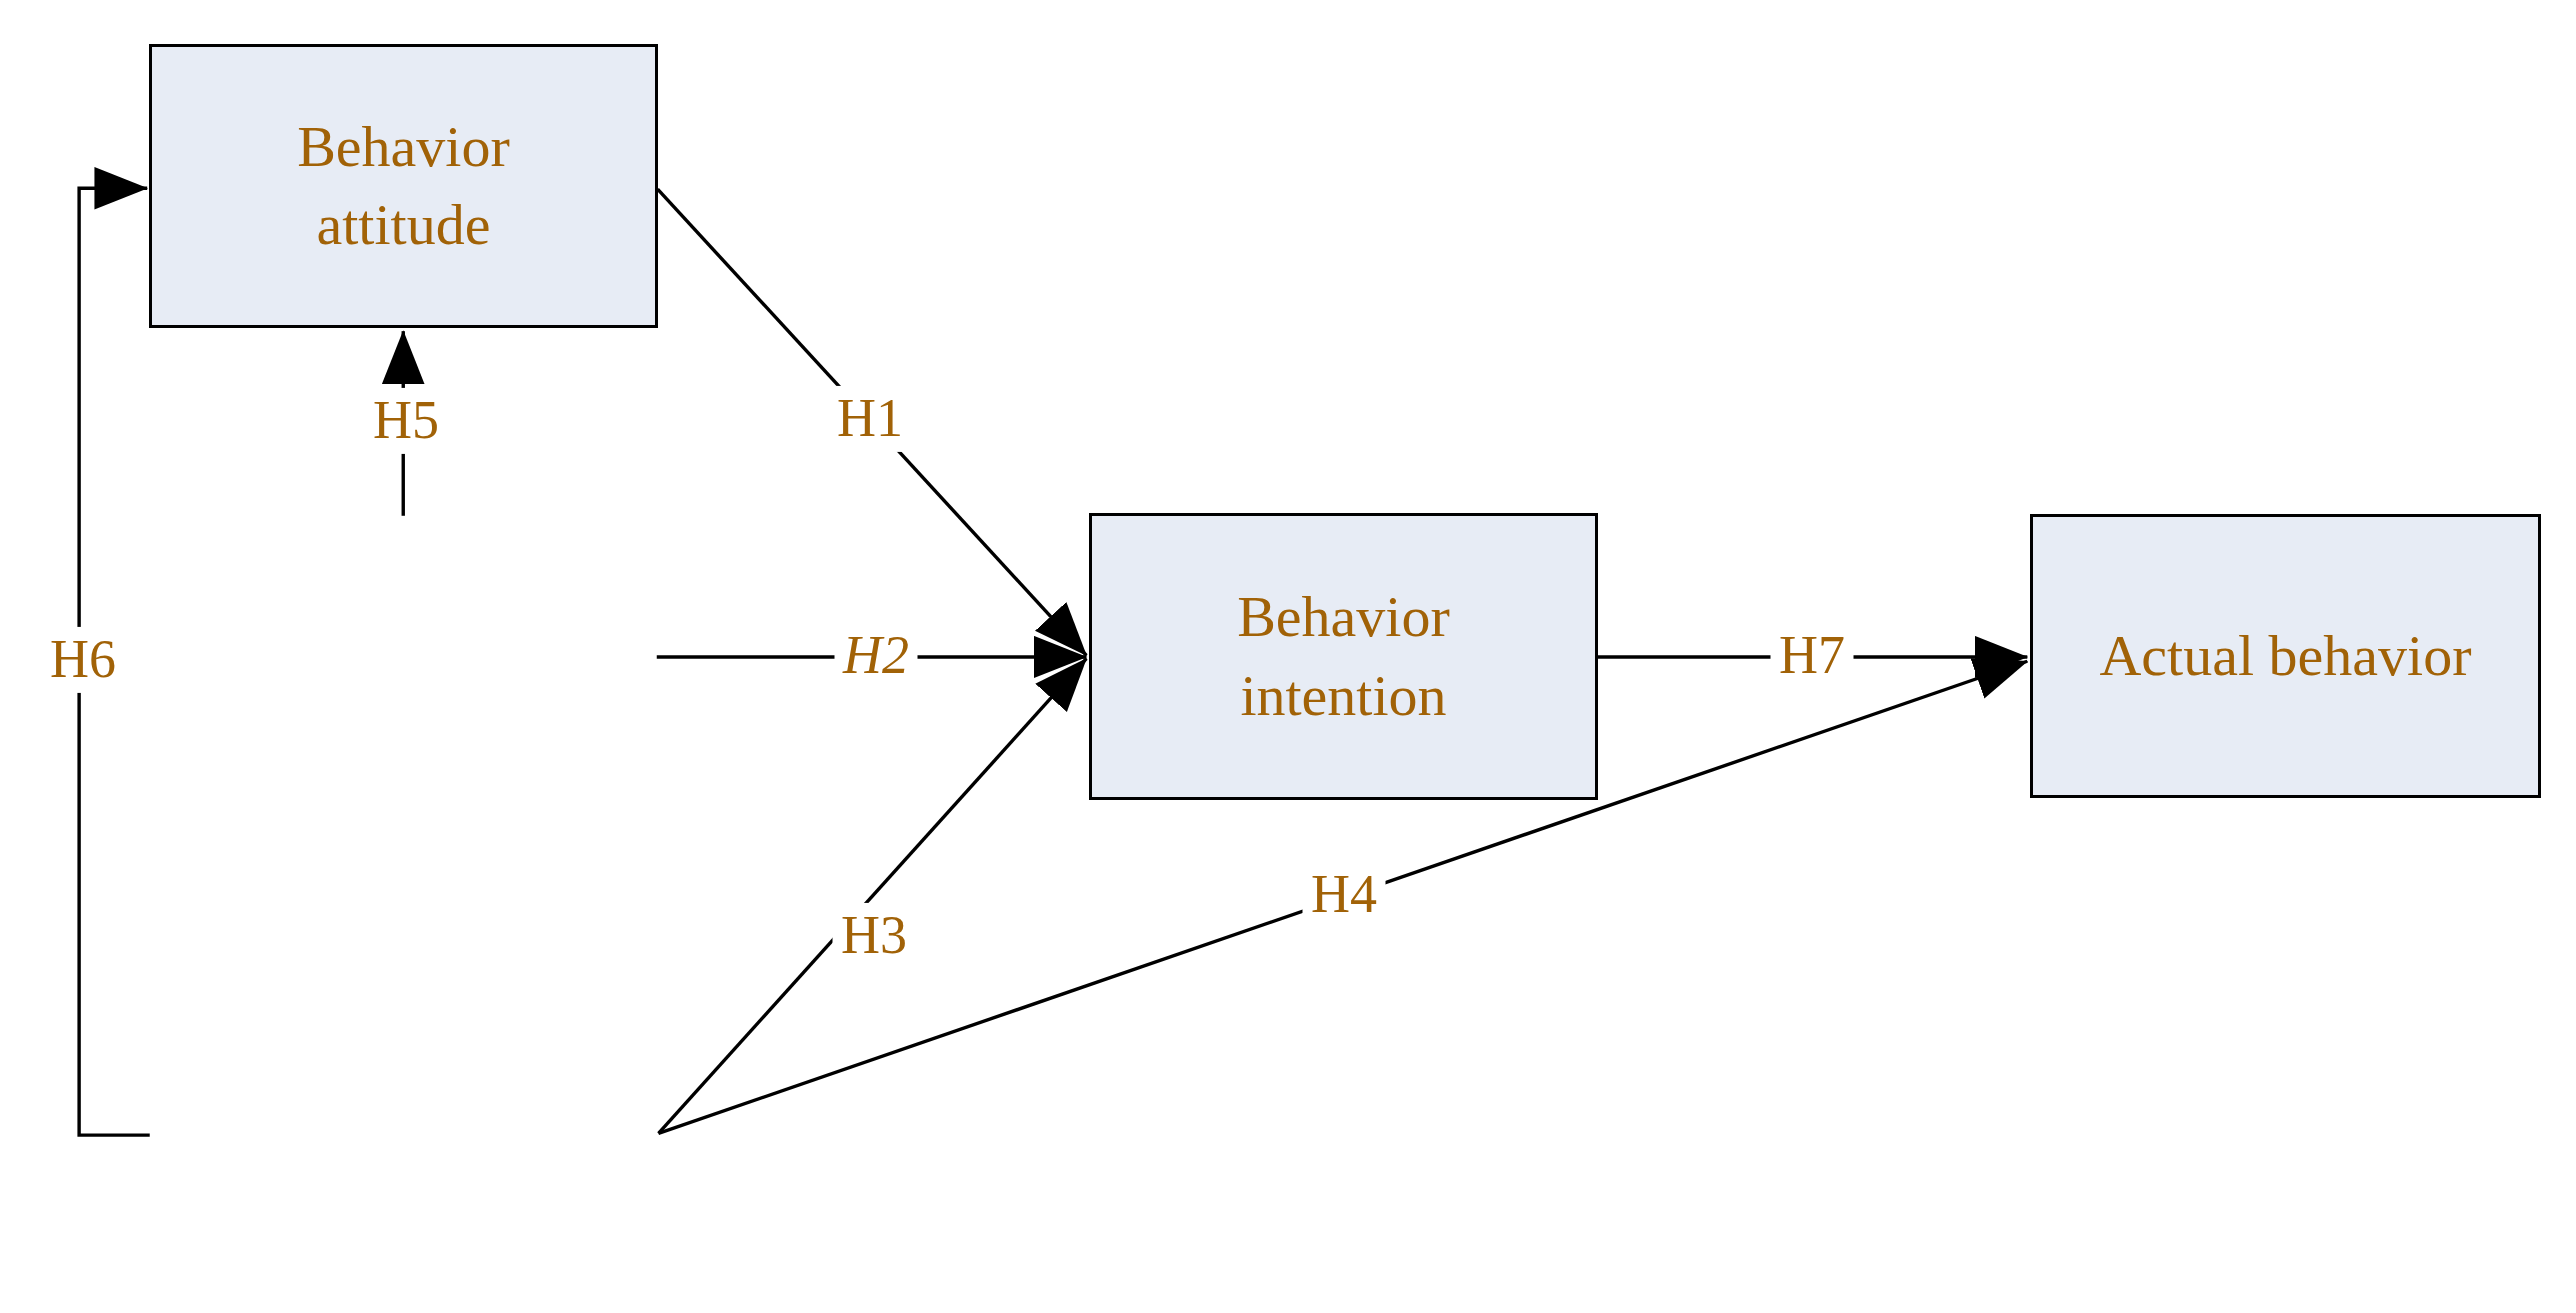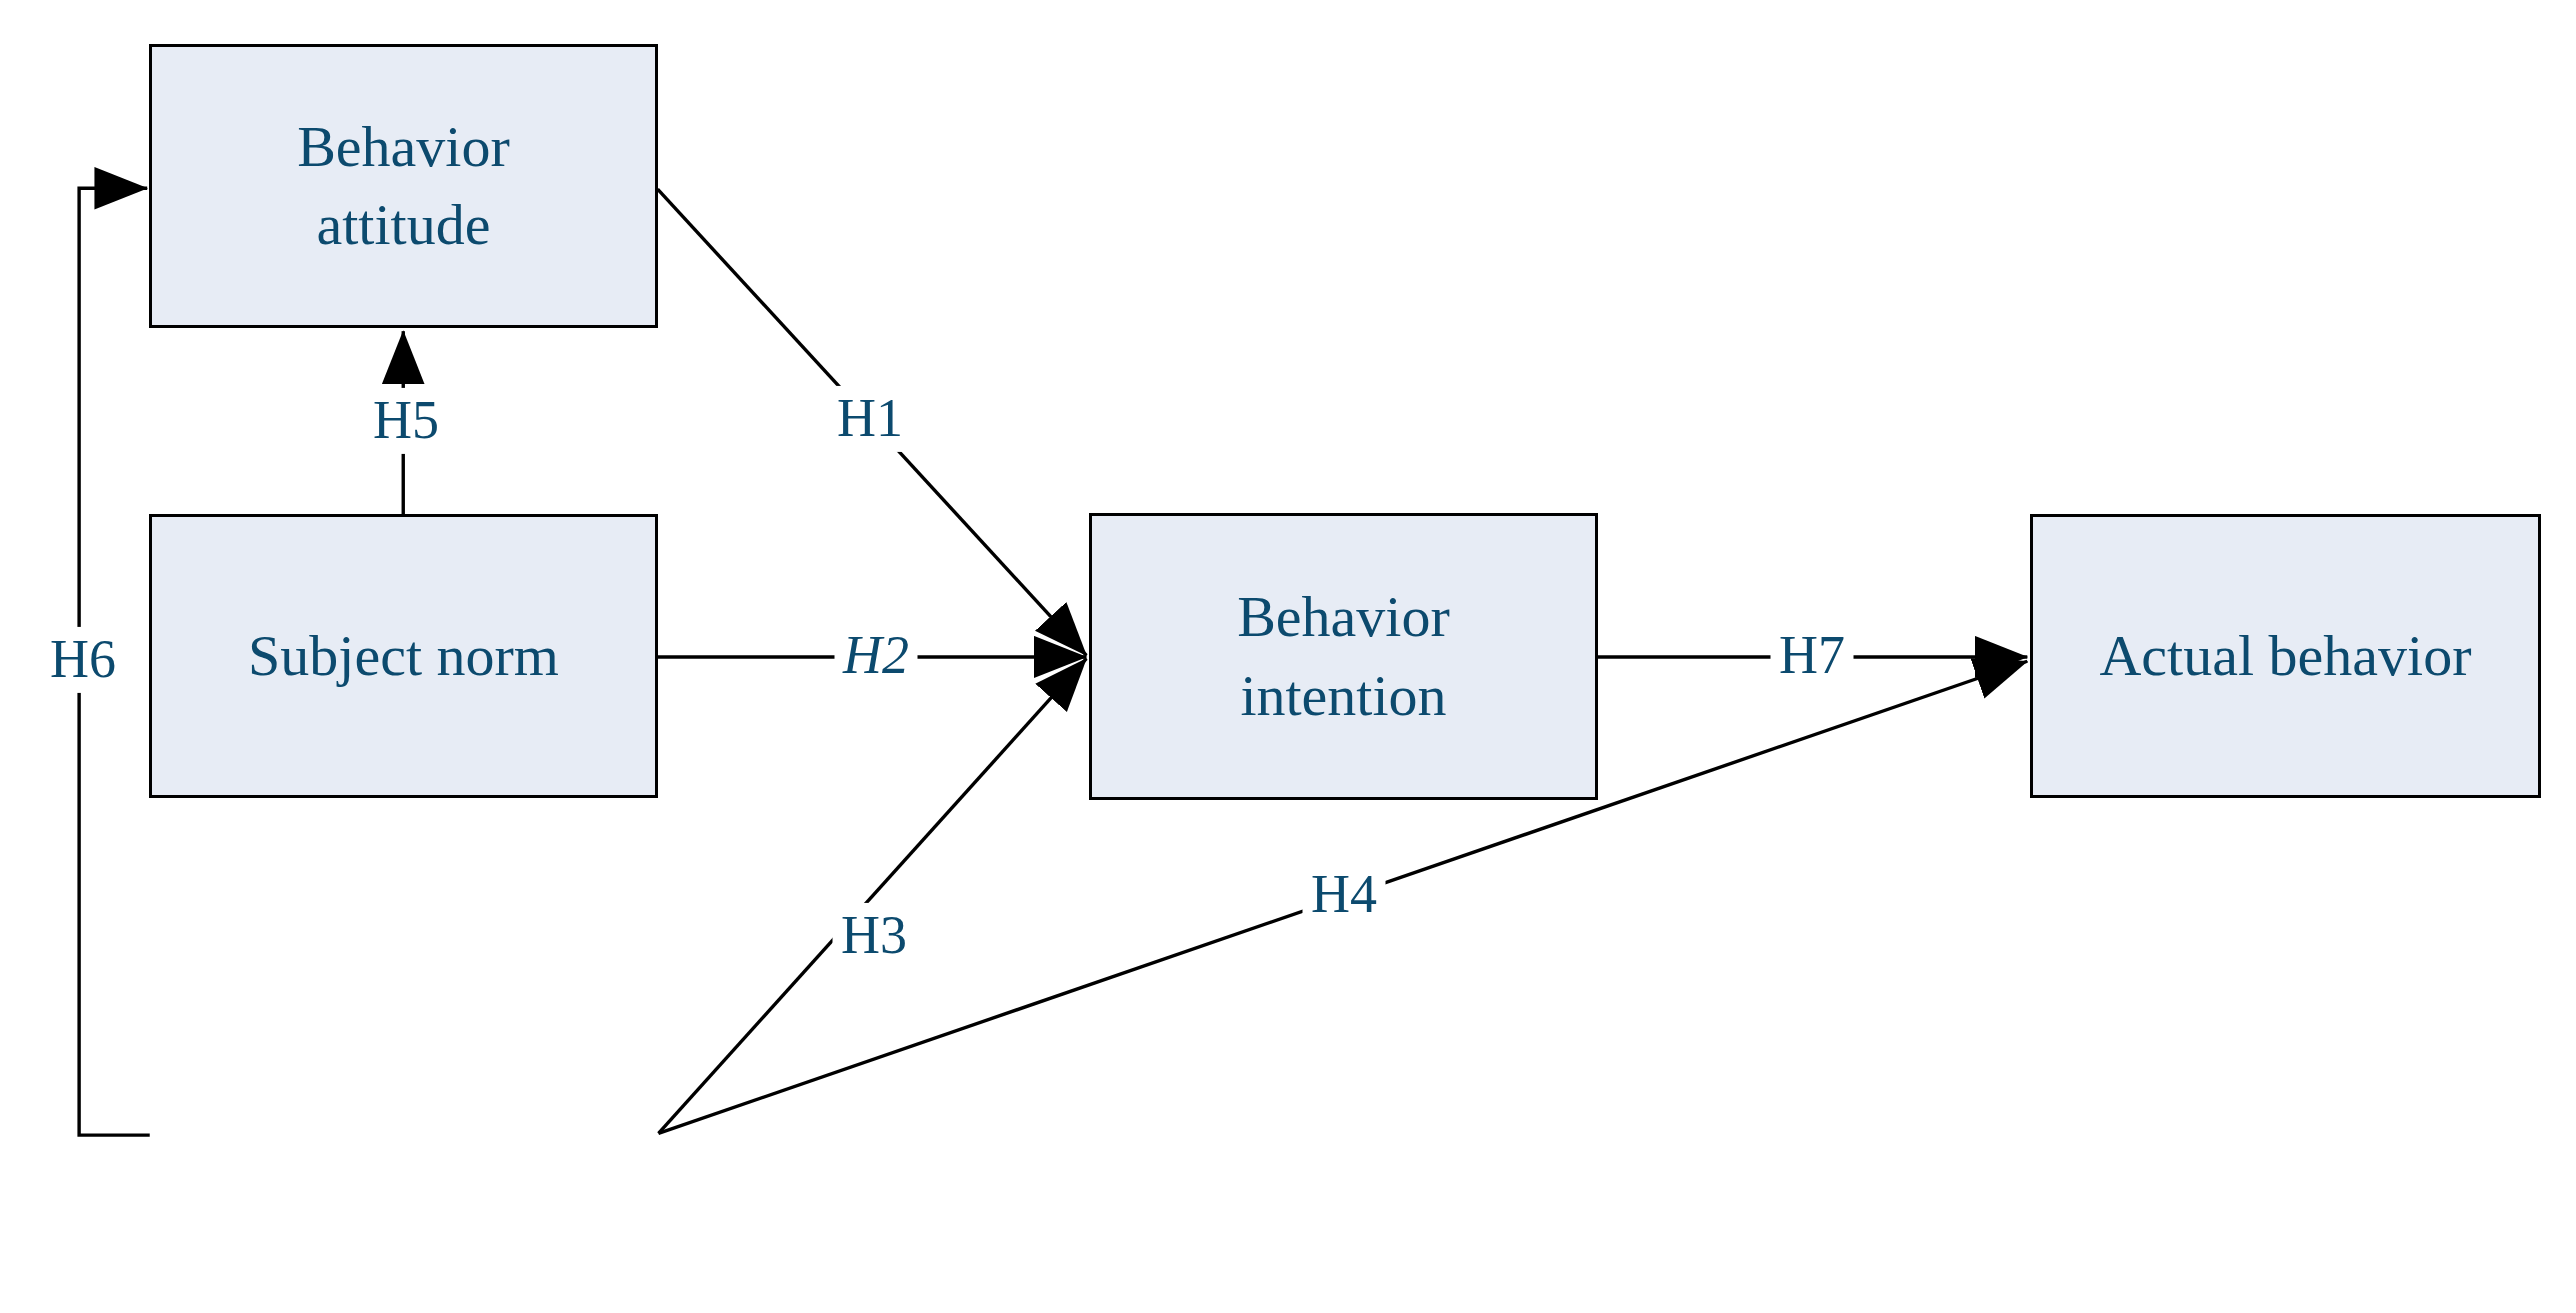--- a/index.html
+++ b/index.html
@@ -6,21 +6,21 @@
     margin: 0;
     padding: 0;
     background: #ffffff;
   }
   .canvas {
     position: relative;
     width: 2576px;
     height: 1314px;
     background: #ffffff;
     font-family: "Liberation Serif", "DejaVu Serif", serif;
-    color: #0c4a6e;
+    color: #a16207;
     overflow: hidden;
   }
   .edges-layer {
     position: absolute;
     left: 0;
     top: 0;
     width: 2576px;
     height: 1314px;
   }
   .node {
@@ -81,23 +81,20 @@
     <line x1="474" y1="606" x2="474" y2="389" stroke="#000000" stroke-width="4" marker-end="url(#arrowhead)"></line>
     <polyline points="176,1334 93,1334 93,221 173,221" fill="none" stroke="#000000" stroke-width="4" marker-end="url(#arrowhead)"></polyline>
     <line x1="1877" y1="772" x2="2383" y2="772" stroke="#000000" stroke-width="4" marker-end="url(#arrowhead)"></line>
   </svg>
 
   <div class="node node-ba">
     <span class="node-label">Behavior
 attitude</span>
   </div>
 
-  <div class="node node-sn">
-    <span class="node-label">Subject norm</span>
-  </div>
 
 
   <div class="node node-bi">
     <span class="node-label">Behavior
 intention</span>
   </div>
 
   <div class="node node-ab">
     <span class="node-label">Actual behavior</span>
   </div>

